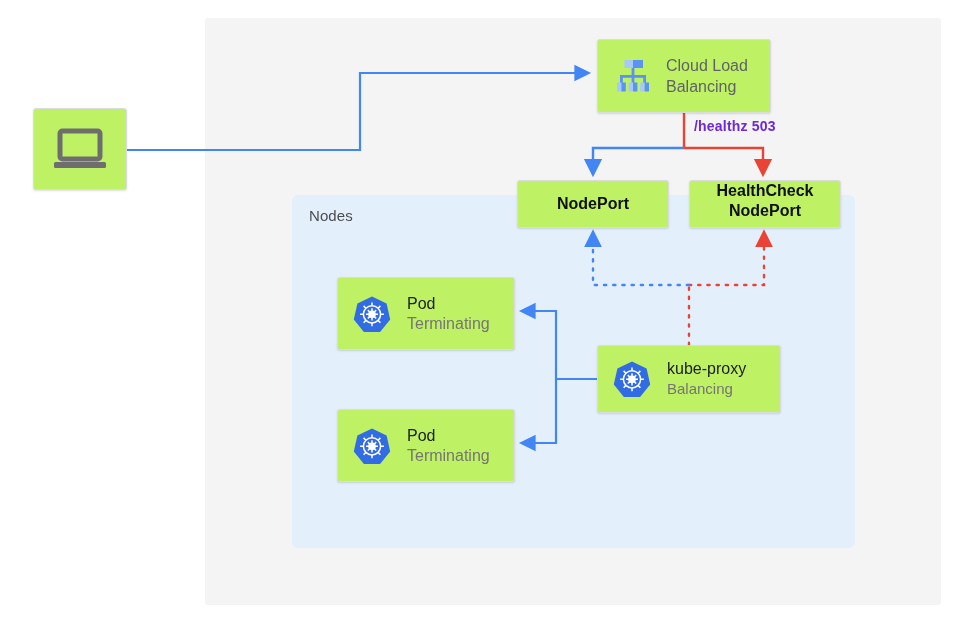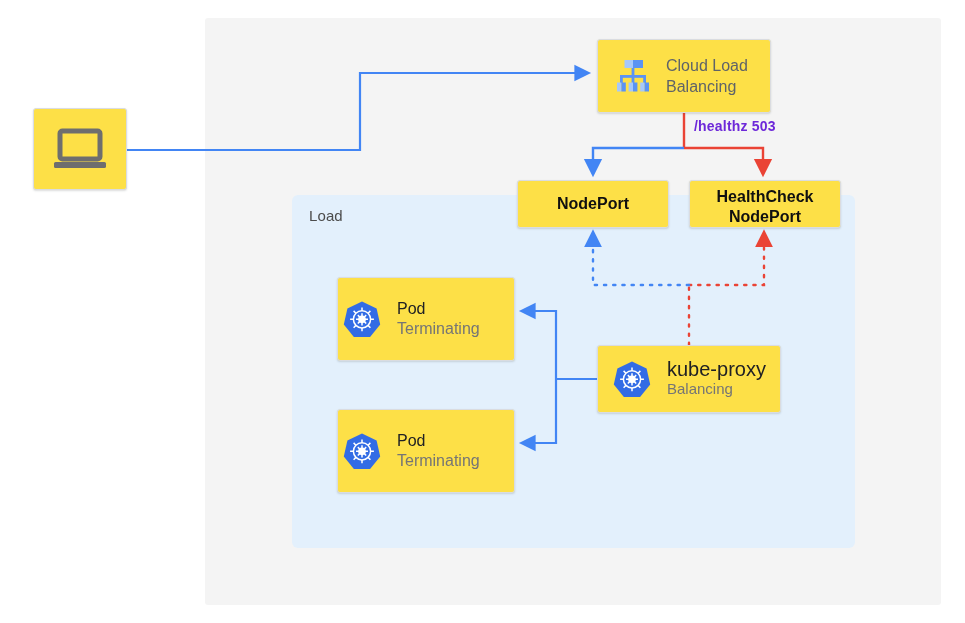--- a/index.html
+++ b/index.html
@@ -21,21 +21,21 @@
     position:absolute;left:292px;top:195px;width:563px;height:353px;
     background:#e3f0fc;border-radius:6px;
   }
   .panel-nodes-label{
     position:absolute;left:309px;top:207px;
     font-size:15px;color:#4c4c4c;letter-spacing:.1px;
   }
 
   
   .card{
-    position:absolute;background:#fde047;
+    position:absolute;background:#bef264;
     border:1px solid #dadce0;border-radius:3px;
     box-shadow:0 1px 2px rgba(60,64,67,.18);
     box-sizing:border-box;
   }
 
   
   .laptop{left:33px;top:108px;width:94px;height:82px;
     display:flex;align-items:center;justify-content:center;}
   .laptop svg{display:block;}
 
@@ -43,58 +43,58 @@
   .clb{left:597px;top:39px;width:174px;height:74px;
        display:flex;align-items:center;padding-left:13px;}
   .clb .ico{width:44px;height:44px;flex:0 0 44px;}
   .clb .txt{margin-left:11px;font-size:16px;line-height:21px;color:#5f6368;}
 
   
   .np{left:517px;top:180px;width:152px;height:48px;
       display:flex;align-items:center;justify-content:center;}
   .np span{font-size:16px;font-weight:bold;color:#101010;}
   .hcnp{left:689px;top:180px;width:152px;height:48px;
-      display:flex;align-items:flex-end;justify-content:center;text-align:center;}
+      display:flex;align-items:flex-start;justify-content:center;text-align:center;}
   .hcnp span{font-size:16px;font-weight:bold;color:#101010;line-height:20px;}
 
   
-  .pod{width:178px;height:84px;display:flex;align-items:center;padding-left:4px;}
+  .pod{width:178px;height:73px;display:flex;align-items:center;padding-left:14px;}
   .pod .ico{width:40px;height:40px;flex:0 0 40px;}
   .pod .labels{margin-left:15px;}
   .pod .t{font-size:16px;color:#202124;line-height:20px;}
   .pod .s{font-size:16px;color:#757575;line-height:20px;}
   .pod1{left:337px;top:277px;}
   .pod2{left:337px;top:409px;}
 
   
   .kp{left:597px;top:345px;width:184px;height:68px;
       display:flex;align-items:center;padding-left:14px;}
   .kp .ico{width:40px;height:40px;flex:0 0 40px;}
   .kp .labels{margin-left:15px;}
-  .kp .t{font-size:20px;color:#202124;line-height:20px;}
+  .kp .t{font-size:16px;color:#202124;line-height:20px;}
   .kp .s{font-size:15px;color:#757575;line-height:20px;}
 
   
   .healthz{
     position:absolute;left:694px;top:118px;
     font-size:14px;font-weight:bold;color:#6d28d9;letter-spacing:.2px;
   }
 
   
   #wires{position:absolute;left:0;top:0;width:965px;height:623px;pointer-events:none;}
 </style>
 </head>
 <body>
 
 <div id="stage">
 
   <div class="panel-outer"></div>
 
   <div class="panel-nodes"></div>
-  <div class="panel-nodes-label">Load</div>
+  <div class="panel-nodes-label">Nodes</div>
 
   <svg id="wires" viewBox="0 0 965 623">
     <defs>
       <marker id="arrBlue" markerWidth="9" markerHeight="9" refX="6.2" refY="4.5" orient="auto">
         <path d="M0,0.7 L7.6,4.5 L0,8.3 Z" fill="#4285f4"></path>
       </marker>
       <marker id="arrRed" markerWidth="9" markerHeight="9" refX="6.2" refY="4.5" orient="auto">
         <path d="M0,0.7 L7.6,4.5 L0,8.3 Z" fill="#ea4335"></path>
       </marker>
       <marker id="arrBlueDot" markerWidth="9" markerHeight="9" refX="5.6" refY="4.5" orient="auto">

